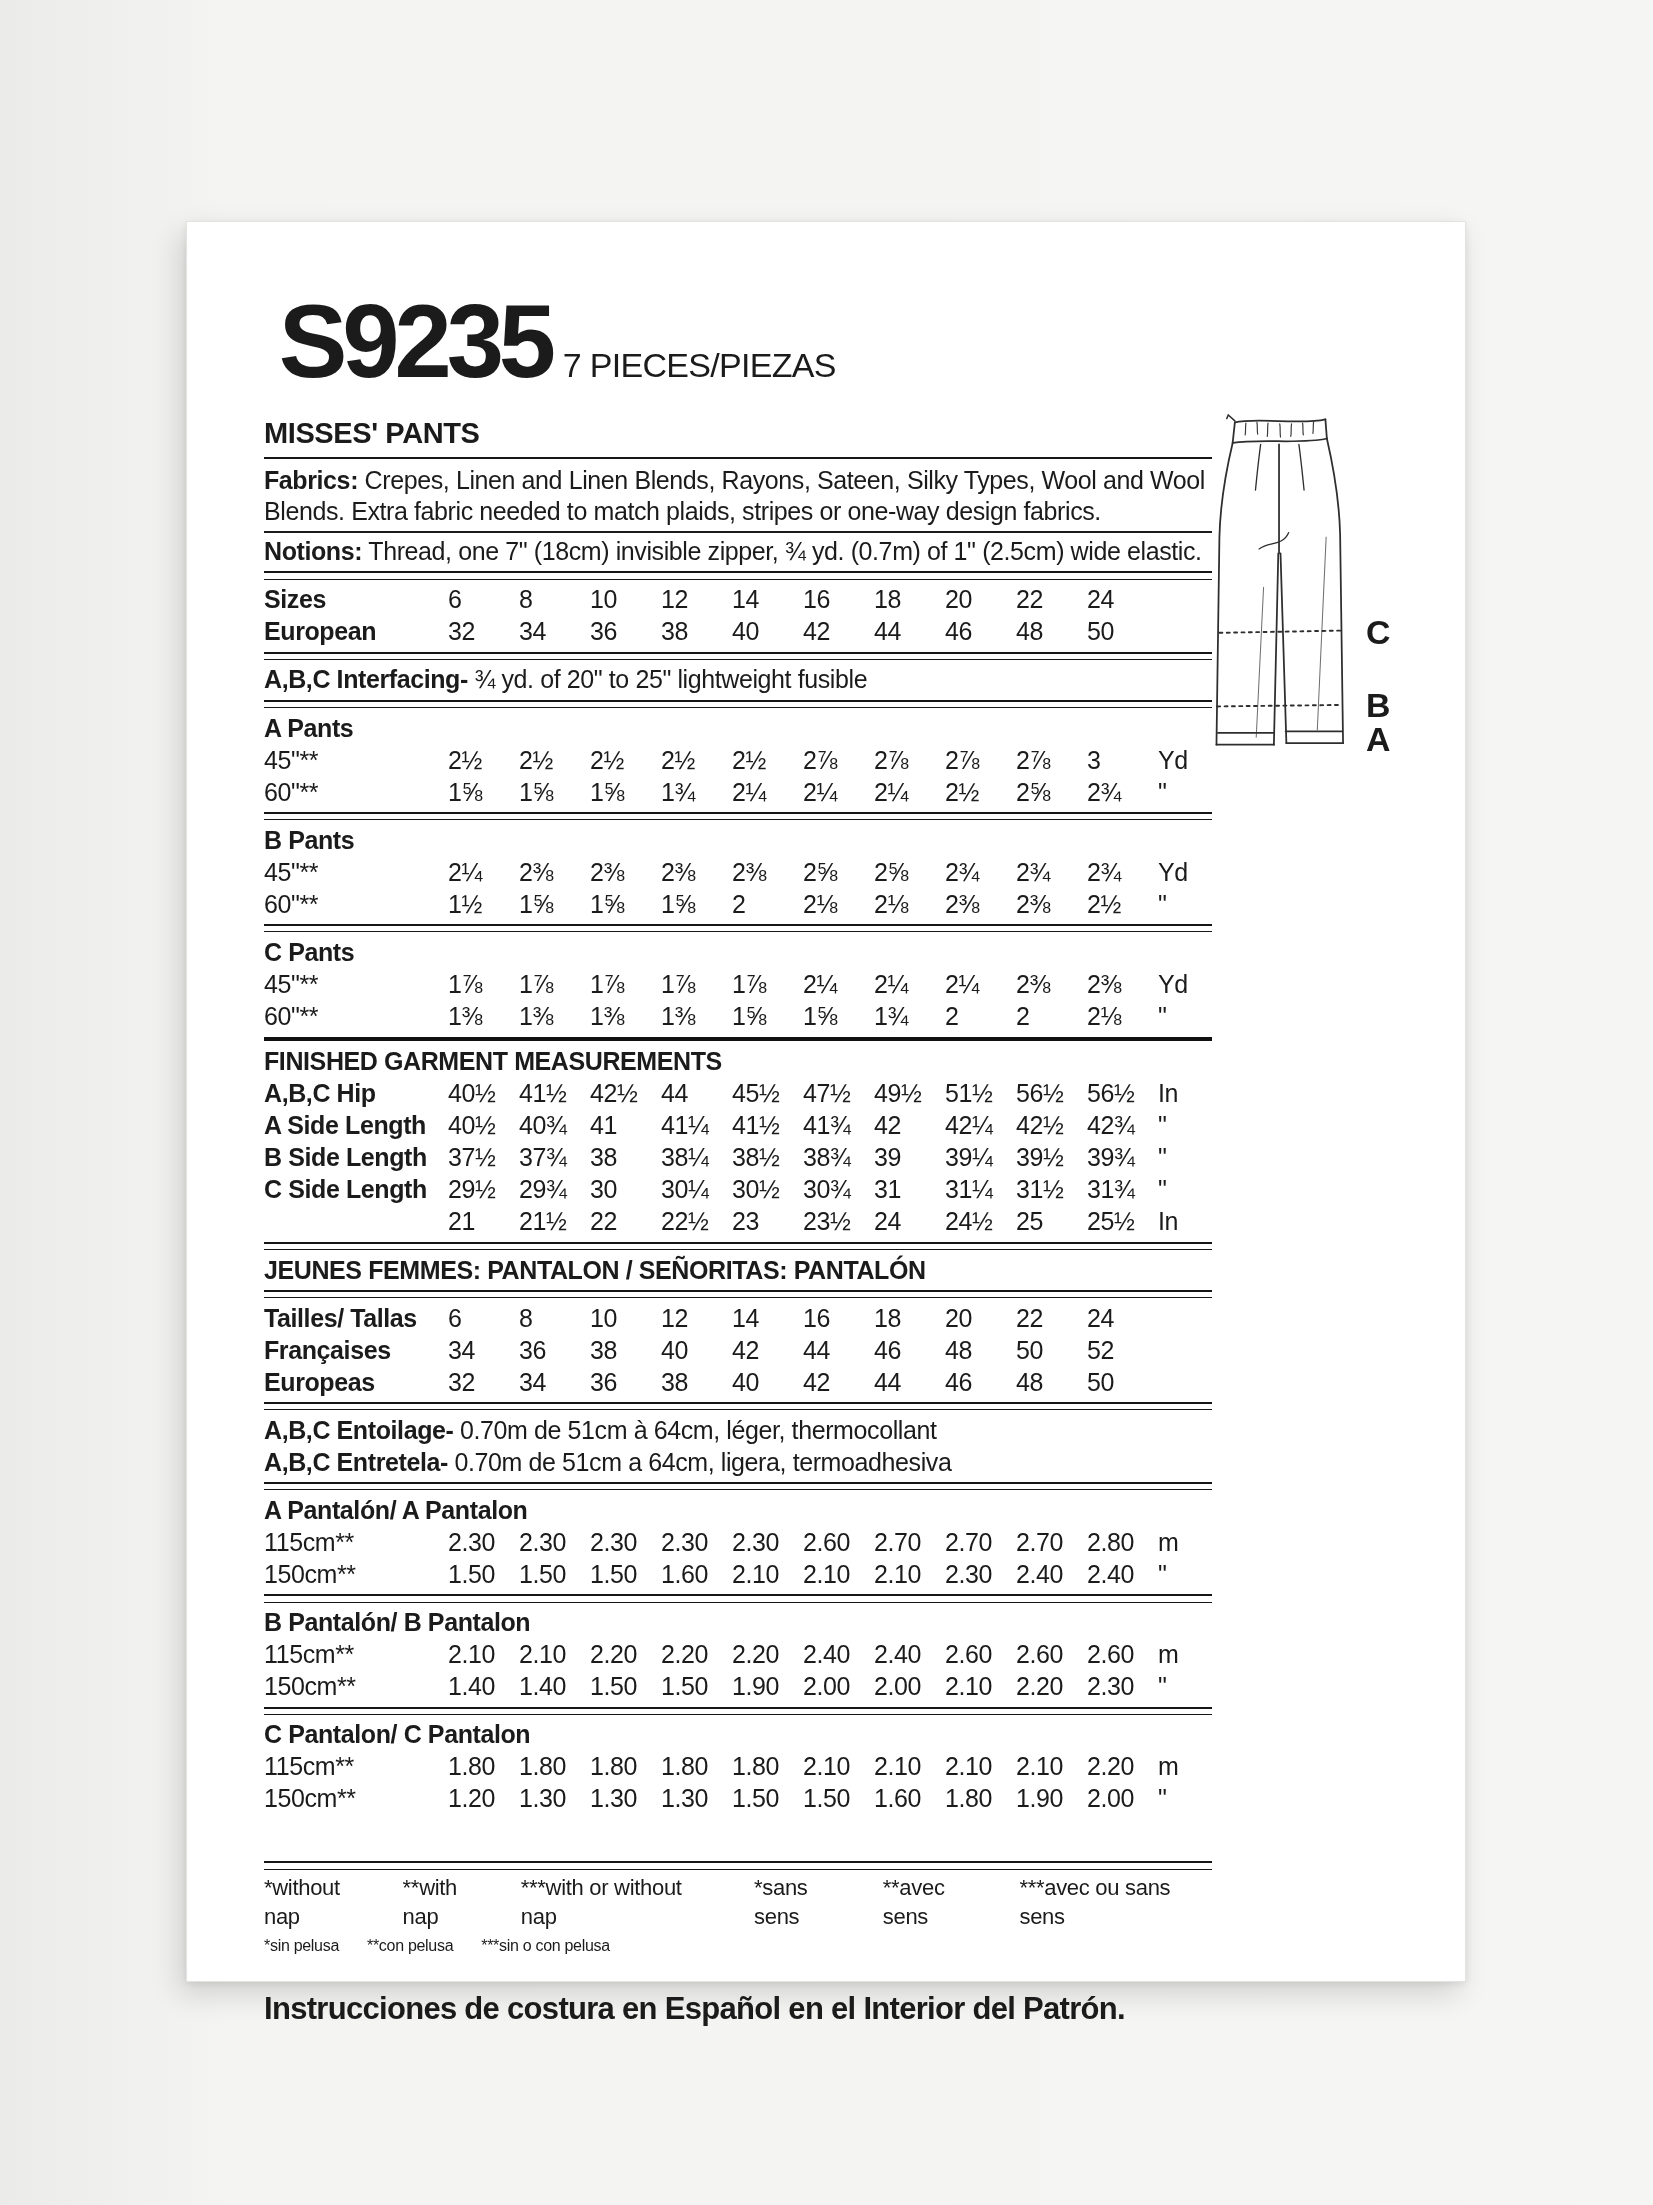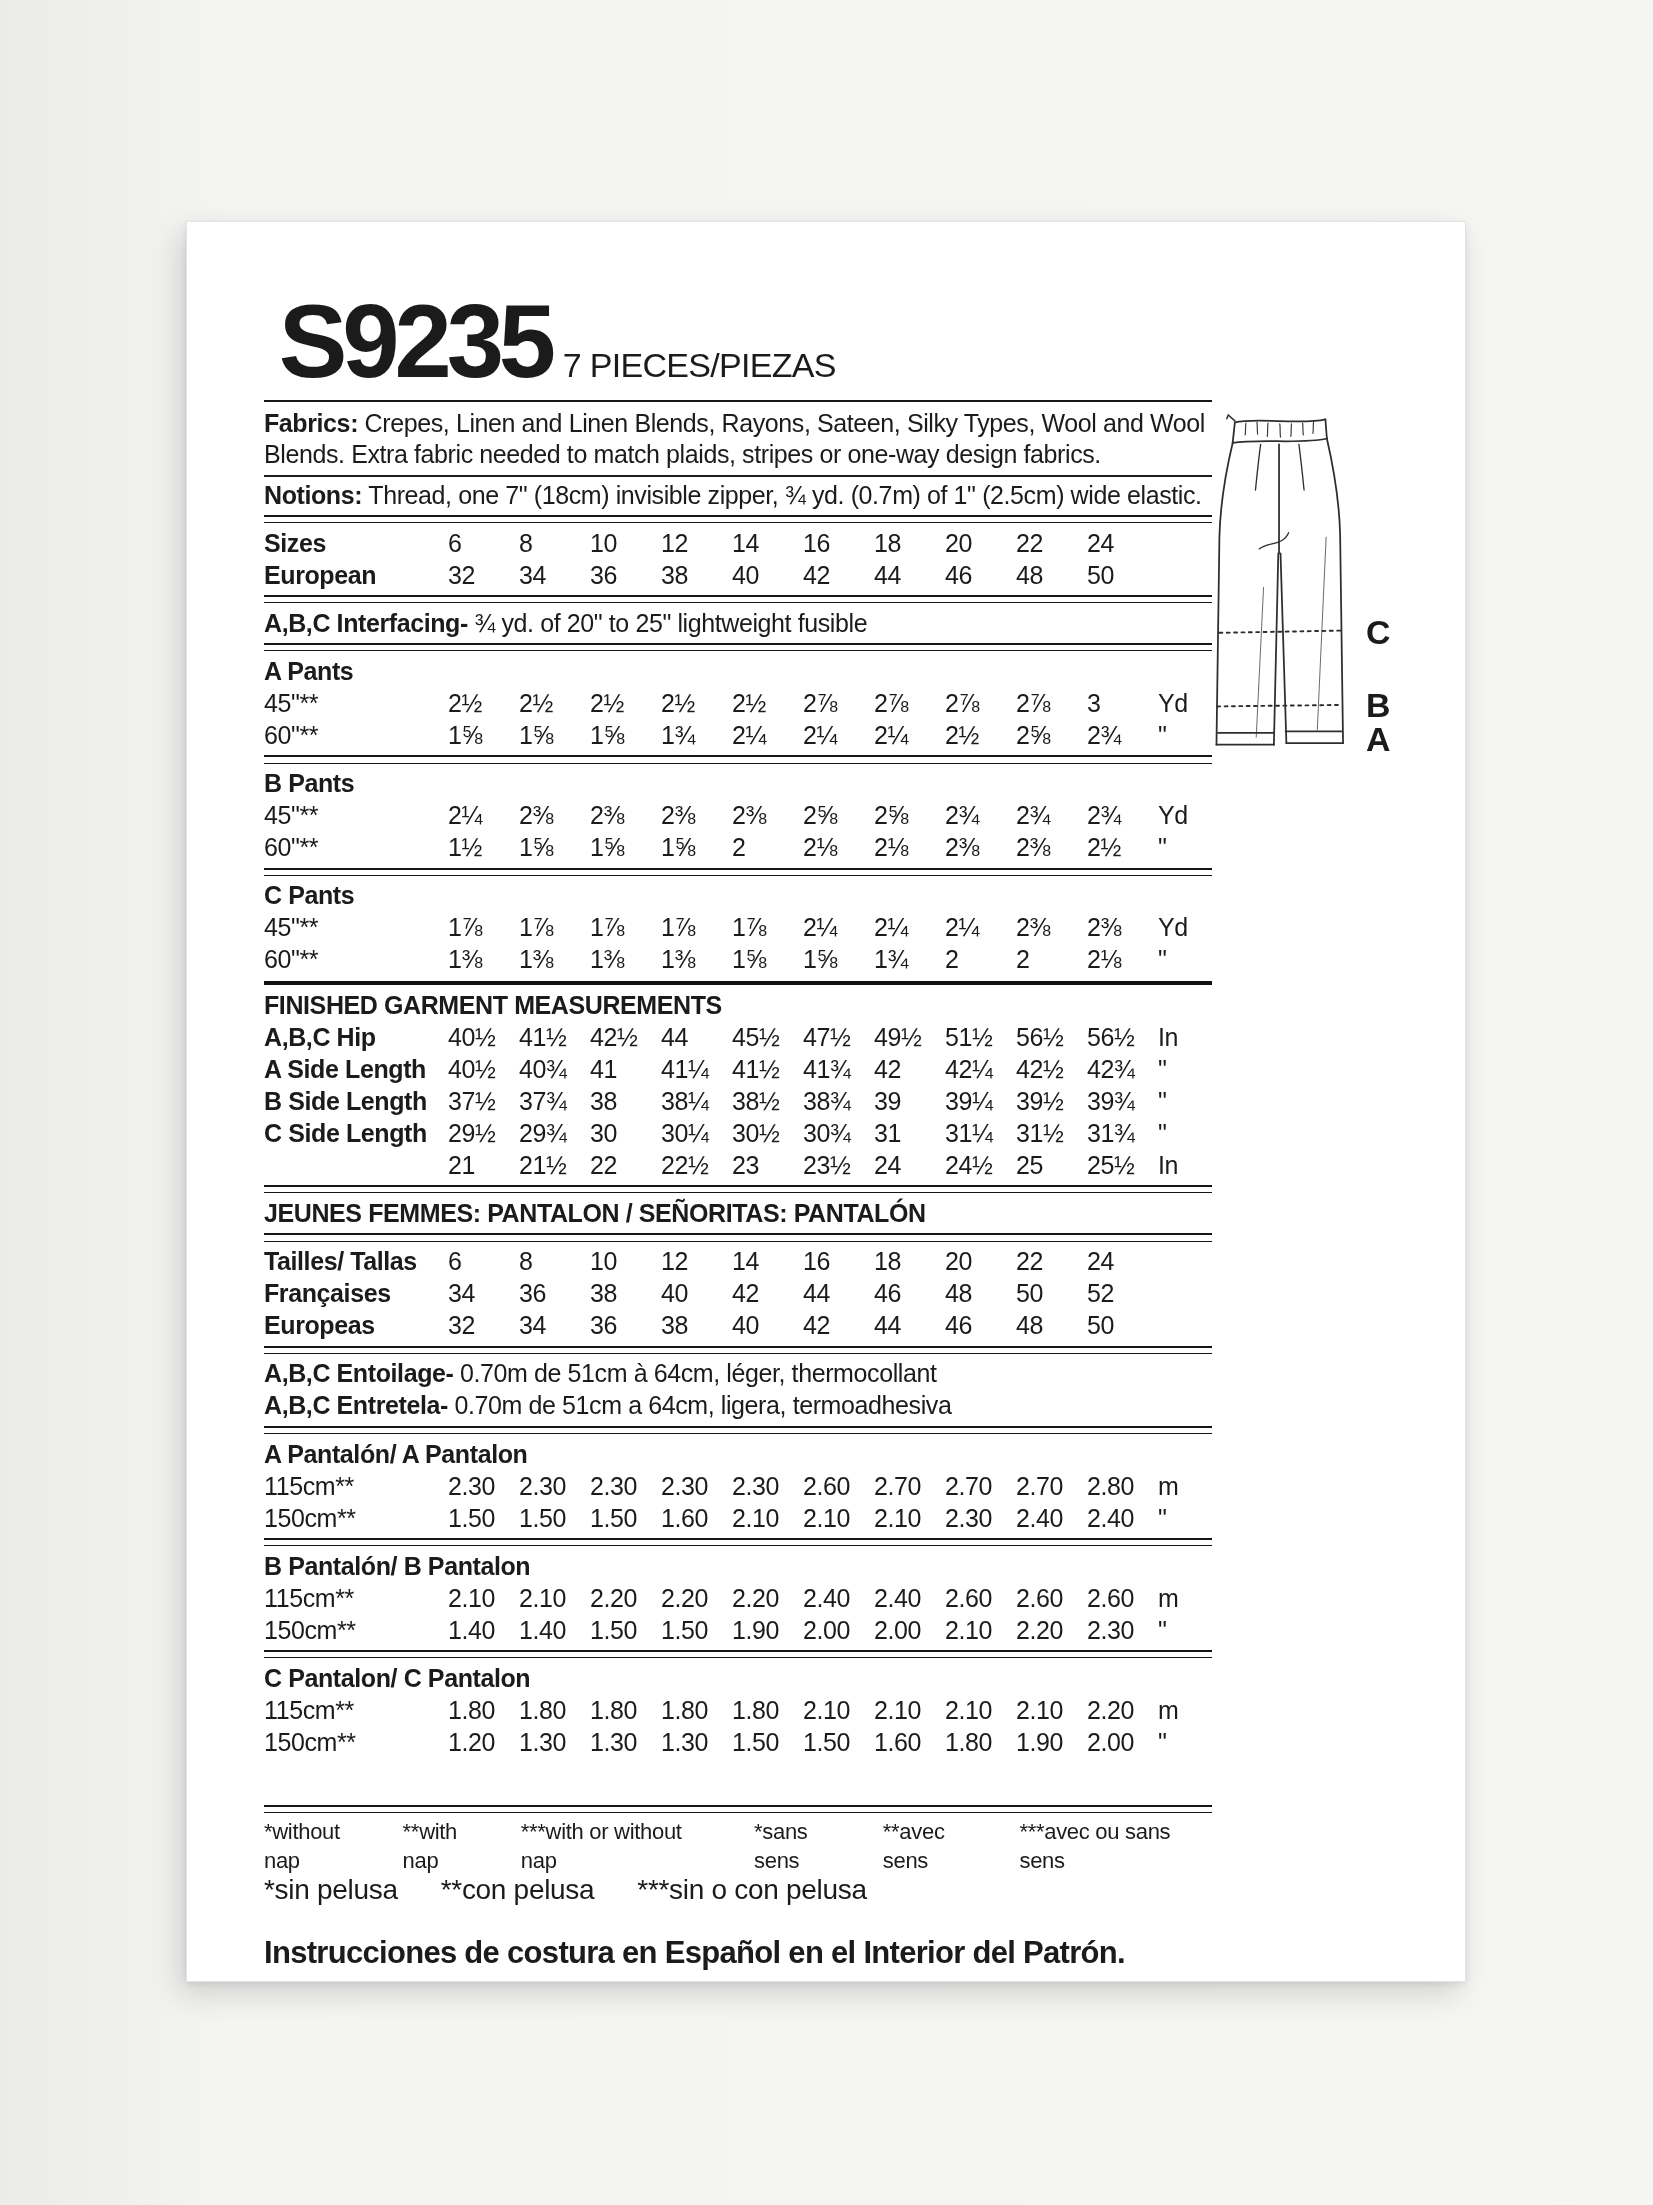--- a/index.html
+++ b/index.html
@@ -27,36 +27,37 @@
   .r6{border-top:4.4px solid #111;margin:5.1px 0 4.4px 0;}
   .rd{height:5.1px;border-top:2.9px solid #161616;border-bottom:1.5px solid #161616;margin:4.4px 0 3.7px 0;}
   .trow{display:grid;grid-template-columns:184px repeat(10,71px) 51px;align-items:baseline;}
   .trow .cell{font-size:25px;line-height:32px;white-space:nowrap;}
   .row-label-bold{font-weight:bold;}
   .section-heading{font-size:25px;line-height:32px;font-weight:bold;}
   .footnote-wrap{margin-top:47px;}
   .fn-line{display:flex;font-size:22px;line-height:29px;letter-spacing:-0.3px;gap:40px;}
   .fn-left{display:flex;gap:26.5px;}
   .fn-right{display:flex;gap:29px;margin-left:auto;}
-  .fn-line2{display:flex;gap:43px;font-size:28px;line-height:29px;letter-spacing:-0.3px;}
+  .fn-line2{display:flex;gap:28px;font-size:16px;line-height:29px;letter-spacing:-0.3px;}
   .spanish-note{font-size:31px;font-weight:bold;margin-top:31px;letter-spacing:-0.7px;}
   .illustration{position:absolute;left:1028px;top:190px;width:184px;height:357px;}
   .illustration svg{width:100%;height:100%;}
 </style>
 </head>
 <body>
 
 <div class="card">
   <div class="content">
 
     <div class="title-row">
       <span class="pattern-number">S9235</span>
       <span class="pieces-label">7 PIECES/PIEZAS</span>
     </div>
 
+    <div class="garment-title">MISSES' PANTS</div>
     <div class="r4"></div>
 
     <p class="para"><b>Fabrics:</b><span> Crepes, Linen and Linen Blends, Rayons, Sateen, Silky Types, Wool and Wool Blends. Extra fabric needed to match plaids, stripes or one-way design fabrics.</span></p>
     <div class="r3"></div>
 
     <p class="para"><b>Notions:</b><span> Thread, one 7" (18cm) invisible zipper, ¾ yd. (0.7m) of 1" (2.5cm) wide elastic.</span></p>
     <div class="rd"></div>
 
     <div id="table-root">
         <div class="trow">

